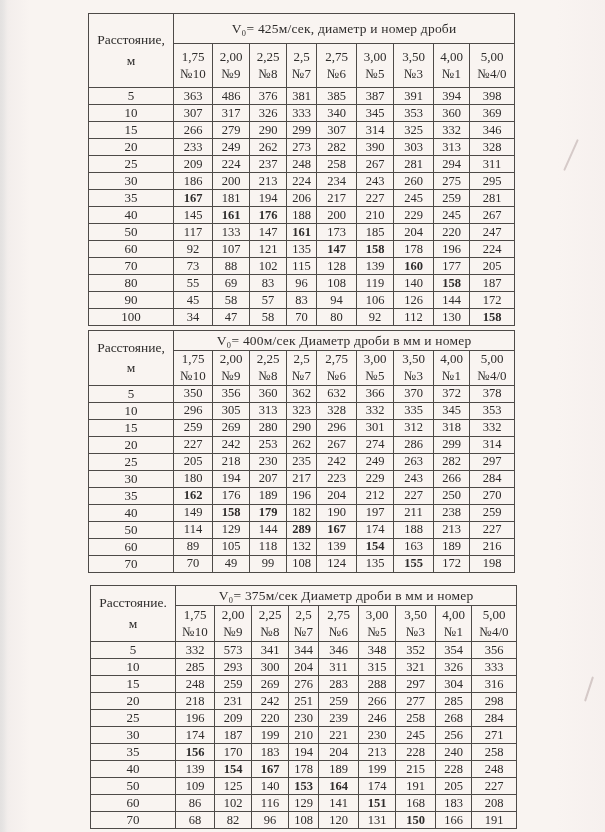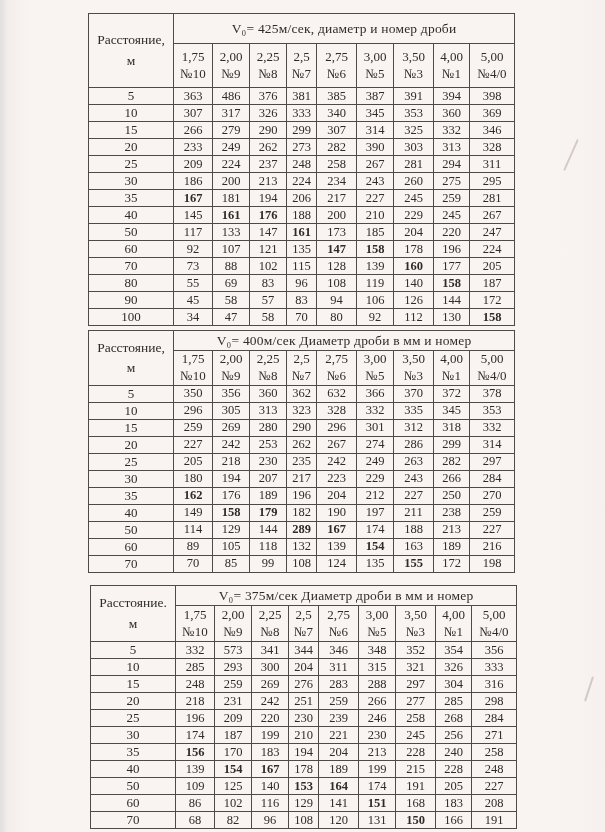--- a/index.html
+++ b/index.html
@@ -485,21 +485,21 @@
           <td>132</td>
           <td>139</td>
           <td class="b">154</td>
           <td>163</td>
           <td>189</td>
           <td>216</td>
         </tr>
         <tr>
           <td class="dist">70</td>
           <td>70</td>
-          <td>85</td>
+          <td>49</td>
           <td>99</td>
           <td>108</td>
           <td>124</td>
           <td>135</td>
           <td class="b">155</td>
           <td>172</td>
           <td>198</td>
         </tr>
       </tbody>
     </table>

